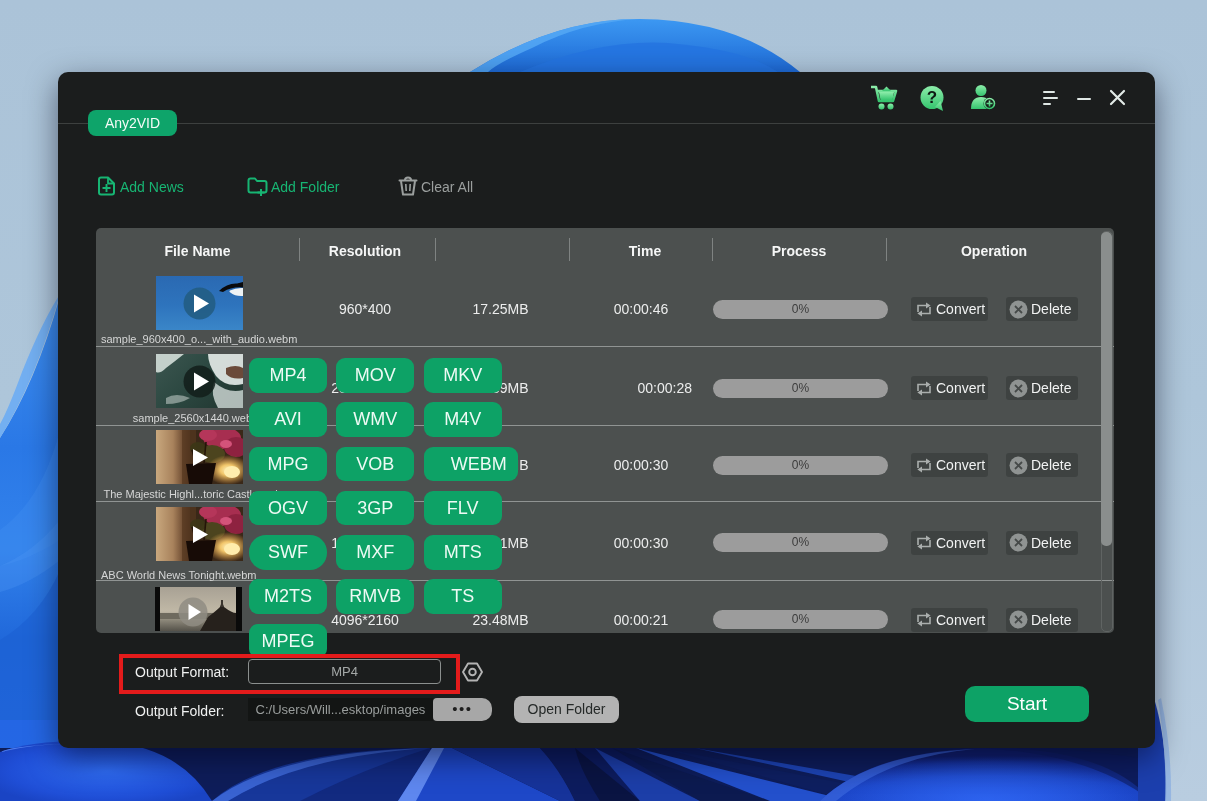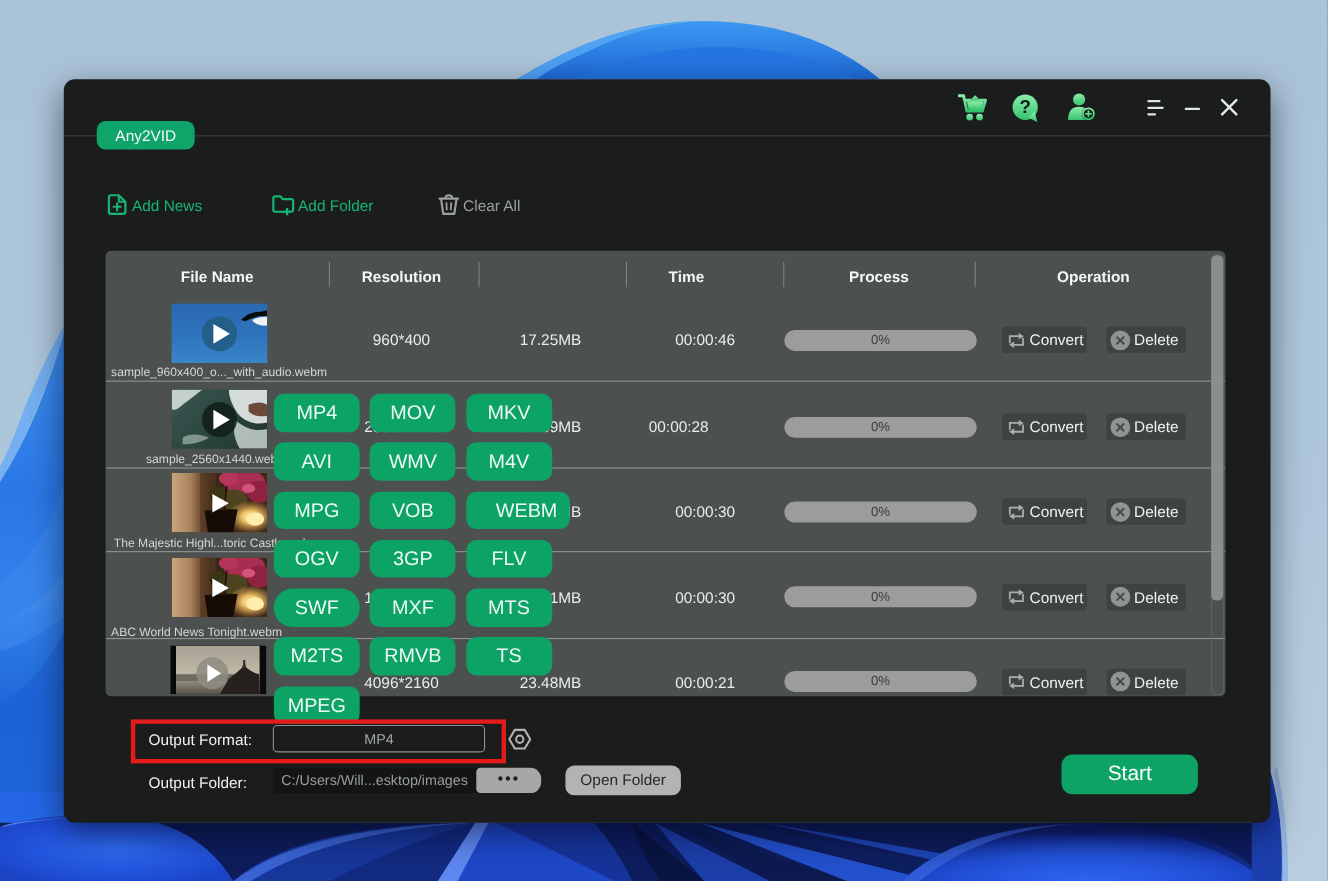--- a/index.html
+++ b/index.html
@@ -160,21 +160,21 @@
 <path d="M7,4 Q7,1.5 10,1.5 Q13,1.5 13,4" fill="none" stroke="#9b9f9e" stroke-width="2"></path>
 <path d="M7.8,8 L8.2,15 M12.2,8 L11.8,15" stroke="#9b9f9e" stroke-width="1.6"></path>
 </svg>
 <div class="toollbl" style="left:120px;top:177px;">Add News</div>
 <div class="toollbl" style="left:271px;top:177px;">Add Folder</div>
 <div class="toollbl graylbl" style="left:421px;top:177px;">Clear All</div>
 
 <div id="table">
   <div class="hdr" style="left:41.5px;width:120px;">File Name</div>
   <div class="hdr" style="left:209px;width:120px;">Resolution</div>
-  <div class="hdr" style="left:468px;width:120px;text-align:center;">Time</div>
+  <div class="hdr" style="left:489px;width:120px;text-align:center;">Time</div>
   <div class="hdr" style="left:643px;width:120px;">Process</div>
   <div class="hdr" style="left:838px;width:120px;">Operation</div>
   <div class="hsep" style="left:203px;"></div>
   <div class="hsep" style="left:339px;"></div>
   <div class="hsep" style="left:473px;"></div>
   <div class="hsep" style="left:616px;"></div>
   <div class="hsep" style="left:790px;"></div>
   <div class="rsep" style="top:118px;"></div>
   <div class="rsep" style="top:196.5px;"></div>
   <div class="rsep" style="top:273px;"></div>
@@ -215,21 +215,21 @@
       <path d="M58,28 Q72,40 87,36 L87,54 L62,54 Q54,40 58,28 Z" fill="#dfe7e4" opacity="0.75"></path>
       <path d="M70,14 Q80,10 87,14 L87,24 Q76,26 70,20 Z" fill="#6b4a3a"></path>
       <path d="M10,44 Q20,38 34,44 Q24,50 10,50 Z" fill="#d8e0dc" opacity="0.5"></path>
       <circle cx="43.5" cy="27.5" r="16" fill="#121d1a" opacity="0.85"></circle>
       <path d="M38,18.5 L53,27.5 L38,36.5 Z" fill="#ffffff"></path>
     </svg>
   </div>
   <div class="cap" style="left:5px;top:183.5px;width:192px;text-align:center;">sample_2560x1440.webm</div>
   <div class="cell" style="left:269px;top:152px;">2560*1440</div>
   <div class="cell" style="left:404.5px;top:152px;">87.69MB</div>
-  <div class="cell" style="left:521px;top:152px;">00:00:28</div>
+  <div class="cell" style="left:536px;top:152px;text-align:right;">00:00:28</div>
   <div class="pbar" style="top:150.5px;">0%</div>
   <div class="opbtn" style="left:815px;top:148px;width:77px;">
     <svg width="18" height="17" viewBox="0 0 18 17" style="position:absolute;left:4px;top:3.5px;">
         <path d="M3,11 L3,4.5 L11.5,4.5 M15,6 L15,12.5 L6.5,12.5" fill="none" stroke="#aaaead" stroke-width="1.6"></path>
         <path d="M11,1.6 L15.6,4.6 L11,7.6 Z" fill="#aaaead"></path>
         <path d="M7,9.4 L2.4,12.4 L7,15.4 Z" fill="#aaaead"></path>
       </svg>
     <span style="margin-left:25px;">Convert</span></div>
   <div class="opbtn" style="left:910px;top:148px;width:72px;">
     <svg width="19" height="19" viewBox="0 0 19 19" style="position:absolute;left:3px;top:2.5px;">
@@ -374,21 +374,21 @@
 <div class="fmt" style="left:249px;top:358px;">MP4</div>
 <div class="fmt" style="left:336.3px;top:358px;">MOV</div>
 <div class="fmt" style="left:423.7px;top:358px;">MKV</div>
 <div class="fmt" style="left:249px;top:402.3px;">AVI</div>
 <div class="fmt" style="left:336.3px;top:402.3px;">WMV</div>
 <div class="fmt" style="left:423.7px;top:402.3px;">M4V</div>
 <div class="fmt" style="left:249px;top:446.5px;">MPG</div>
 <div class="fmt" style="left:336.3px;top:446.5px;">VOB</div>
 <div class="fmt" style="left:423.7px;top:446.5px;padding-left:16px;">WEBM</div>
 <div class="fmt" style="left:249px;top:490.8px;">OGV</div>
-<div class="fmt" style="left:336.3px;top:490.8px;border-radius:11px;">3GP</div>
+<div class="fmt" style="left:336.3px;top:490.8px;">3GP</div>
 <div class="fmt" style="left:423.7px;top:490.8px;">FLV</div>
 <div class="fmt" style="left:249px;top:535px;border-radius:17px;">SWF</div>
 <div class="fmt" style="left:336.3px;top:535px;">MXF</div>
 <div class="fmt" style="left:423.7px;top:535px;">MTS</div>
 <div class="fmt" style="left:249px;top:579.3px;">M2TS</div>
 <div class="fmt" style="left:336.3px;top:579.3px;">RMVB</div>
 <div class="fmt" style="left:423.7px;top:579.3px;">TS</div>
 <div class="fmt" style="left:249px;top:623.6px;">MPEG</div>
 
 <div id="redrect"></div>

